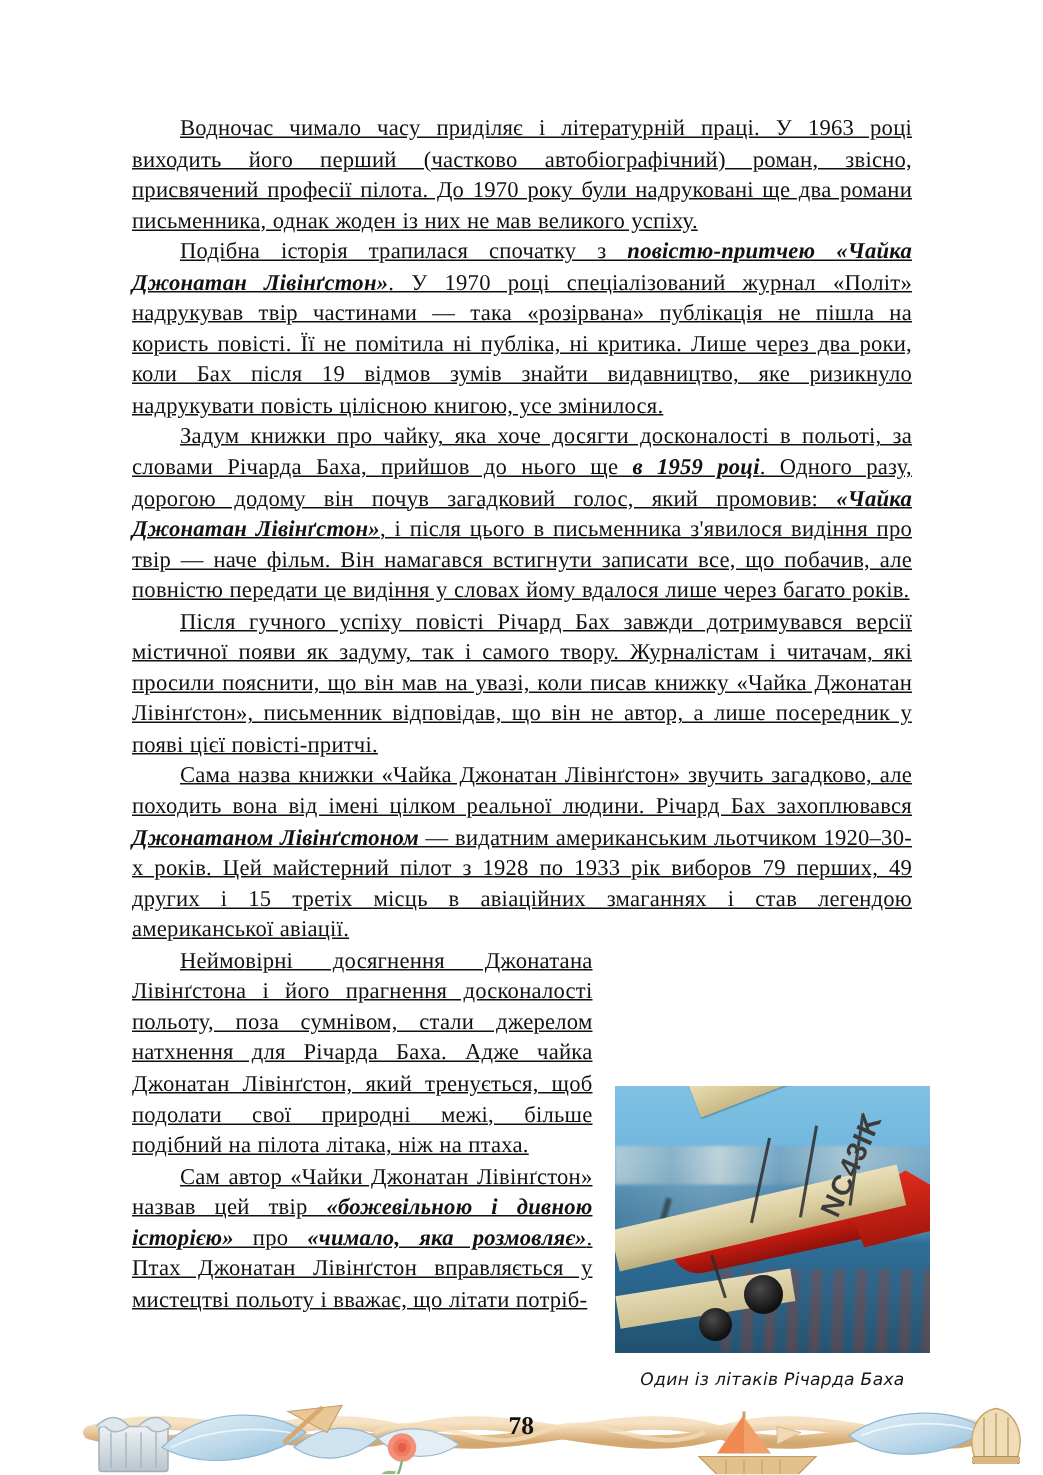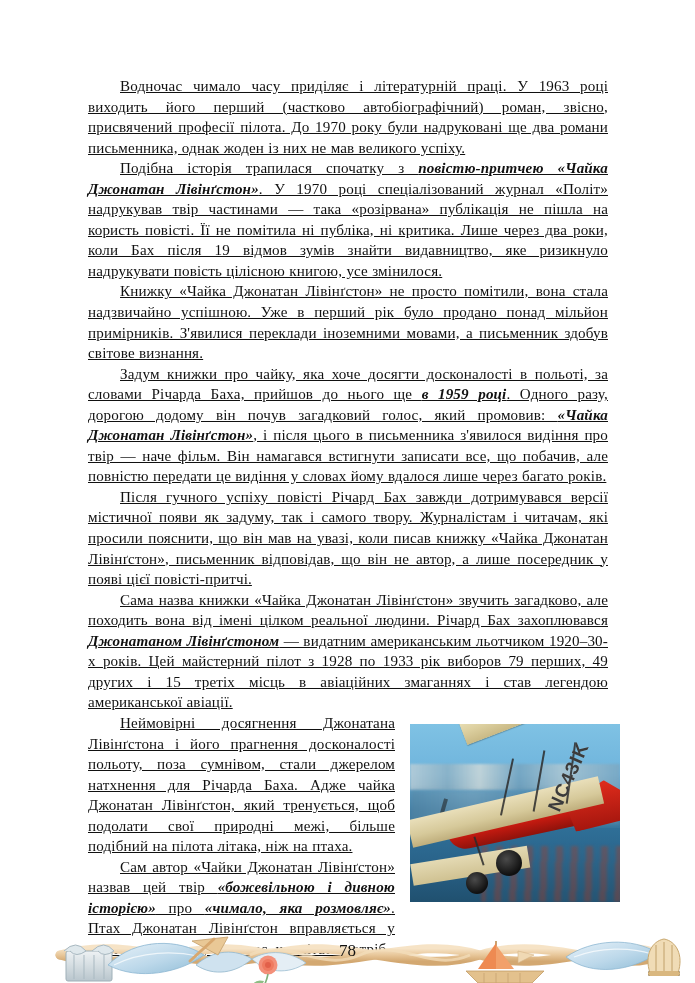--- a/index.html
+++ b/index.html
@@ -233,21 +233,21 @@
     height: 58px;
   }
   .footer svg { display: block; }
   .page-number {
     position: absolute;
     left: 0; right: 0;
     top: 16px;
     text-align: center;
     font-family: "Liberation Serif", serif;
     font-size: 17px;
-    font-weight: normal;
+    font-weight: bold;
     color: #111;
     z-index: 4;
   }
 </style>
 </head>
 <body>
 
 <div class="page">
 
   <div class="photo-block">
@@ -273,30 +273,30 @@
       <div class="wheel w1"></div>
       <div class="wheel w2"></div>
 
       <div class="reg">NC43IK</div>
     </div>
   </div>
 
   <div class="text-column">
     <p class="para" id="p1">Водночас чимало часу приділяє і літературній праці. У 1963 році виходить його перший (частково автобіографічний) роман, звісно, присвячений професії пілота. До 1970 року були надруковані ще два романи письменника, однак жоден із них не мав великого успіху.</p>
     <p class="para" id="p2">Подібна історія трапилася спочатку з <span class="bi">повістю-притчею «Чайка Джонатан Лівінґстон»</span>. У 1970 році спеціалізований журнал «Політ» надрукував твір частинами — така «розірвана» публікація не пішла на користь повісті. Її не помітила ні публіка, ні критика. Лише через два роки, коли Бах після 19 відмов зумів знайти видавництво, яке ризикнуло надрукувати повість цілісною книгою, усе змінилося.</p>
-    <p class="para" id="p3">Книжку «Чайка Джонатан Лівінґстон» не просто помітили, вона стала надзвичайно успішною. Уже в перший рік було продано понад мільйон примірників. З'явилися переклади іноземними мовами, а письменник здобув світове визнання.</p>
     <p class="para" id="p4">Задум книжки про чайку, яка хоче досягти досконалості в польоті, за словами Річарда Баха, прийшов до нього ще <span class="bi">в 1959 році</span>. Одного разу, дорогою додому він почув загадковий голос, який промовив: <span class="bi">«Чайка Джонатан Лівінґстон»</span>, і після цього в письменника з'явилося видіння про твір — наче фільм. Він намагався встигнути записати все, що побачив, але повністю передати це видіння у словах йому вдалося лише через багато років.</p>
     <p class="para" id="p5">Після гучного успіху повісті Річард Бах завжди дотримувався версії містичної появи як задуму, так і самого твору. Журналістам і читачам, які просили пояснити, що він мав на увазі, коли писав книжку «Чайка Джонатан Лівінґстон», письменник відповідав, що він не автор, а лише посередник у появі цієї повісті-притчі.</p>
     <p class="para" id="p6">Сама назва книжки «Чайка Джонатан Лівінґстон» звучить загадково, але походить вона від імені цілком реальної людини. Річард Бах захоплювався <span class="bi">Джонатаном Лівінґстоном</span> — видатним американським льотчиком 1920–30-х років. Цей майстерний пілот з 1928 по 1933 рік виборов 79 перших, 49 других і 15 третіх місць в авіаційних змаганнях і став легендою американської авіації.</p>
     <p class="para" id="p7">
       <span class="photo-floater"></span>
     Неймовірні досягнення Джонатана Лівінґстона і його прагнення досконалості польоту, поза сумнівом, стали джерелом натхнення для Річарда Баха. Адже чайка Джонатан Лівінґстон, який тренується, щоб подолати свої природні межі, більше подібний на пілота літака, ніж на птаха.</p>
     <p class="para" id="p8">Сам автор «Чайки Джонатан Лівінґстон» назвав цей твір <span class="bi">«божевільною і дивною історією»</span> про <span class="bi">«чимало, яка розмовляє»</span>. Птах Джонатан Лівінґстон вправляється у мистецтві польоту і вважає, що літати потріб-</p>
   </div>
 
+  <div class="caption">Один із літаків Річарда Баха</div>
 
   <div class="footer">
     <svg width="695" height="58" viewBox="0 0 695 58" xmlns="http://www.w3.org/2000/svg" aria-hidden="true">
       <defs>
         <linearGradient id="rib" x1="0" y1="0" x2="0" y2="1">
           <stop offset="0%" stop-color="#f6e3c6"></stop>
           <stop offset="50%" stop-color="#e8c79a"></stop>
           <stop offset="100%" stop-color="#d3a871"></stop>
         </linearGradient>
         <linearGradient id="fea" x1="0" y1="0" x2="1" y2="1">

